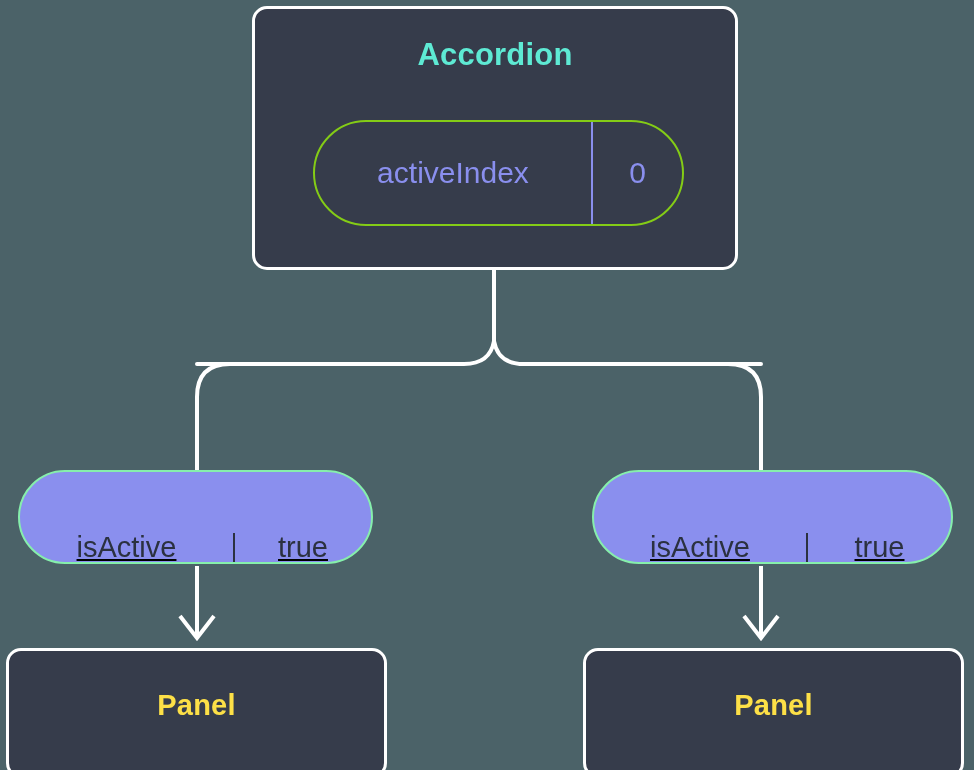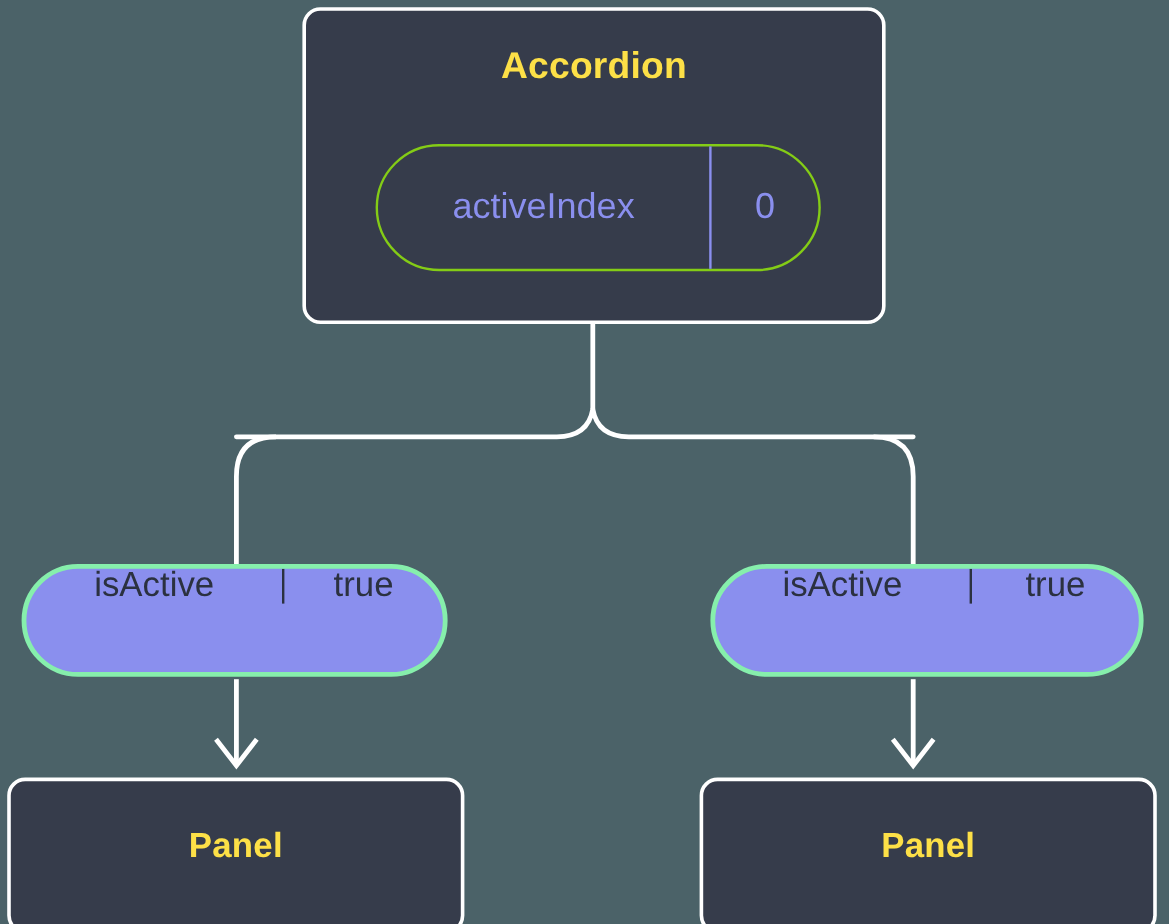--- a/index.html
+++ b/index.html
@@ -54,21 +54,21 @@
     top: 648px;
     width: 381px;
     height: 130px;
     justify-content: flex-start;
     padding-top: 40px;
   }
   .node-box.panel-left  { left: 6px; }
   .node-box.panel-right { left: 583px; }
 
   .node-title {
-    color: #fde047;
+    color: #5eead4;
     font-size: 31px;
     font-weight: 700;
     letter-spacing: 0.2px;
     line-height: 1;
   }
   .panel-title {
     color: #fde047;
     font-size: 29px;
     font-weight: 700;
     letter-spacing: 0.2px;
@@ -106,25 +106,26 @@
   }
 
   
   .pill-filled {
     position: absolute;
     z-index: 2;
     top: 470px;
     height: 94px;
     box-sizing: border-box;
     background: #8a8fee;
-    border: 4px solid #86efac;
+    border: 2px solid #86efac;
     border-radius: 47px;
     display: flex;
-    align-items: flex-start;
+    align-items: flex-end;
     overflow: hidden;
+    text-decoration: underline;
   }
   .pill-filled.left  { left: 18px;  width: 355px; }
   .pill-filled.right { left: 592px; width: 361px; }
 
   .pill-filled .pill-key,
   .pill-filled .pill-val {
     display: flex;
     align-items: center;
     justify-content: center;
     color: #2b3140;

